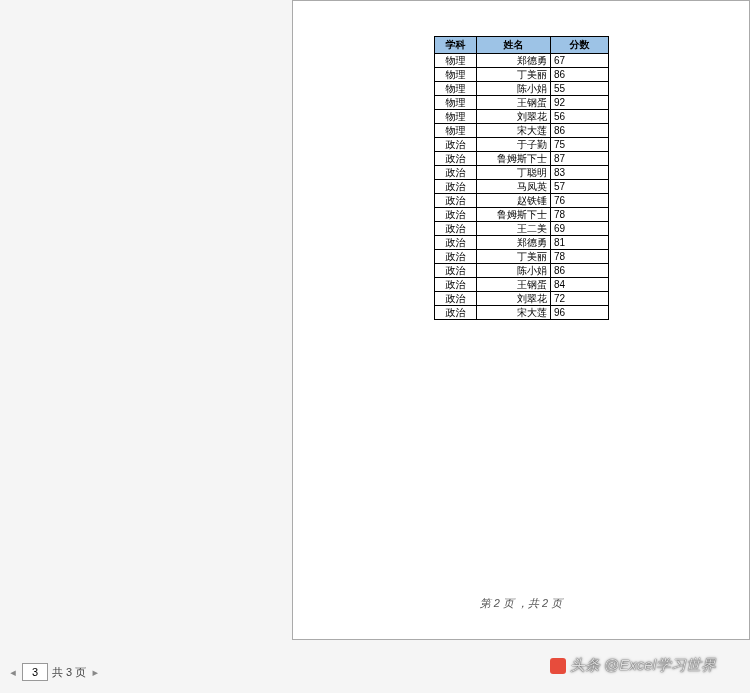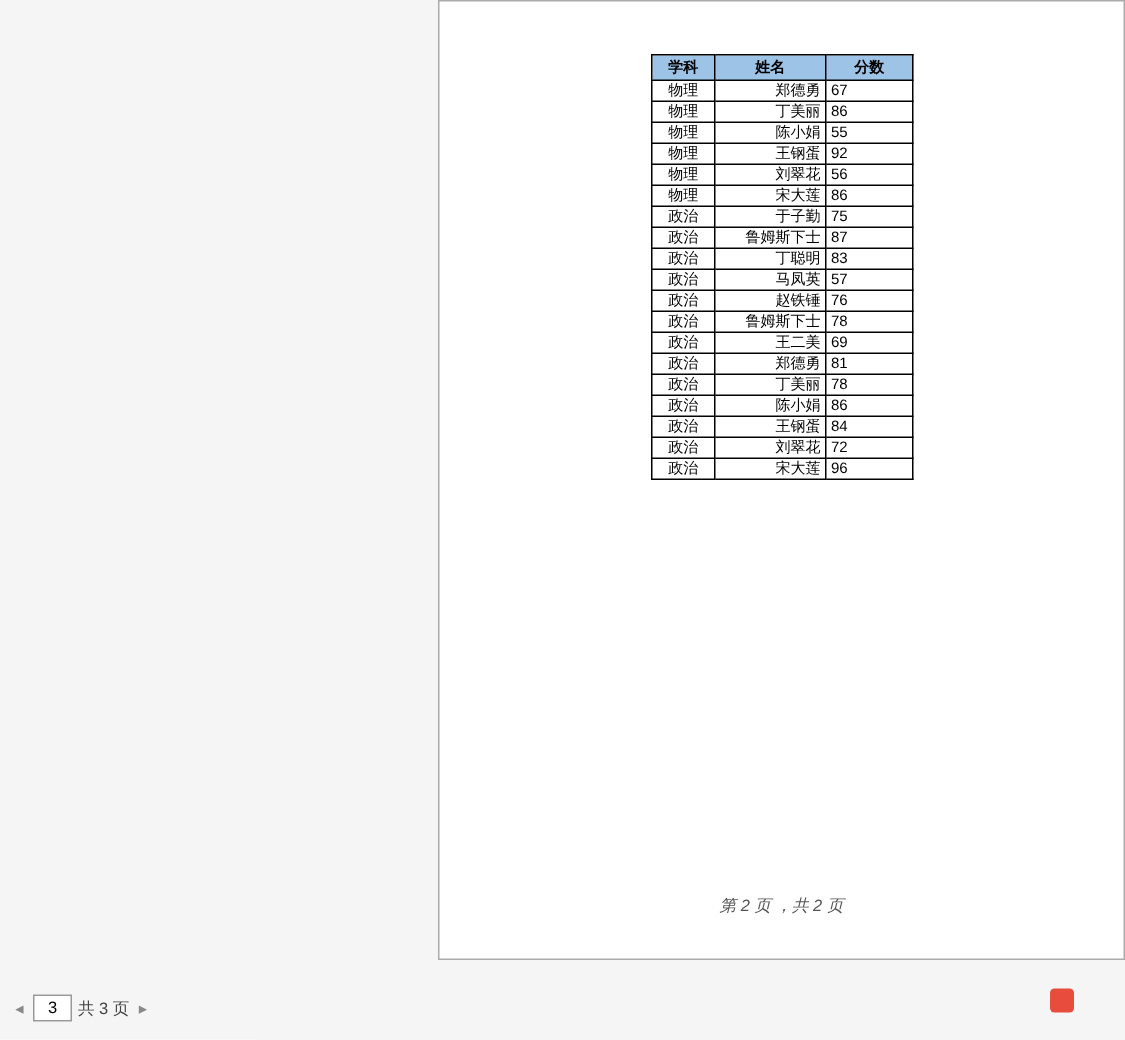--- a/index.html
+++ b/index.html
@@ -213,13 +213,14 @@
 
 <div class="pagination">
   <span class="arrow">◂</span>
   <input type="text" value="3" style="">
   <span>共 3 页</span>
   <span class="arrow">▸</span>
 </div>
 
 <div class="watermark">
   <span class="logo"></span>
+  <span>头条 @Excel学习世界</span>
 </div>
 
 </body></html>

